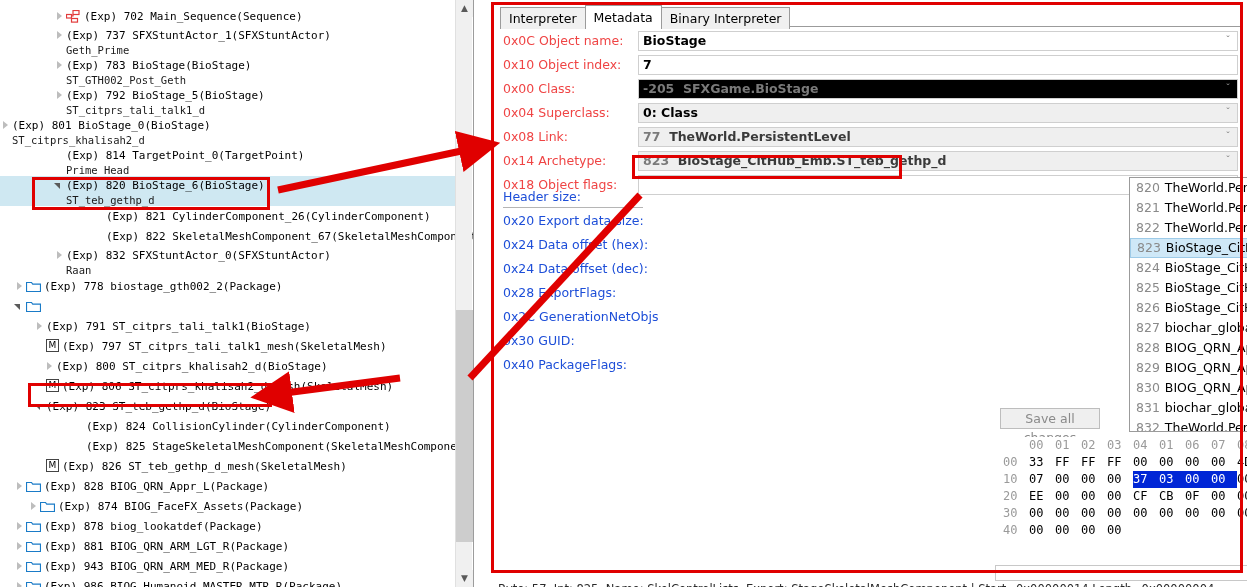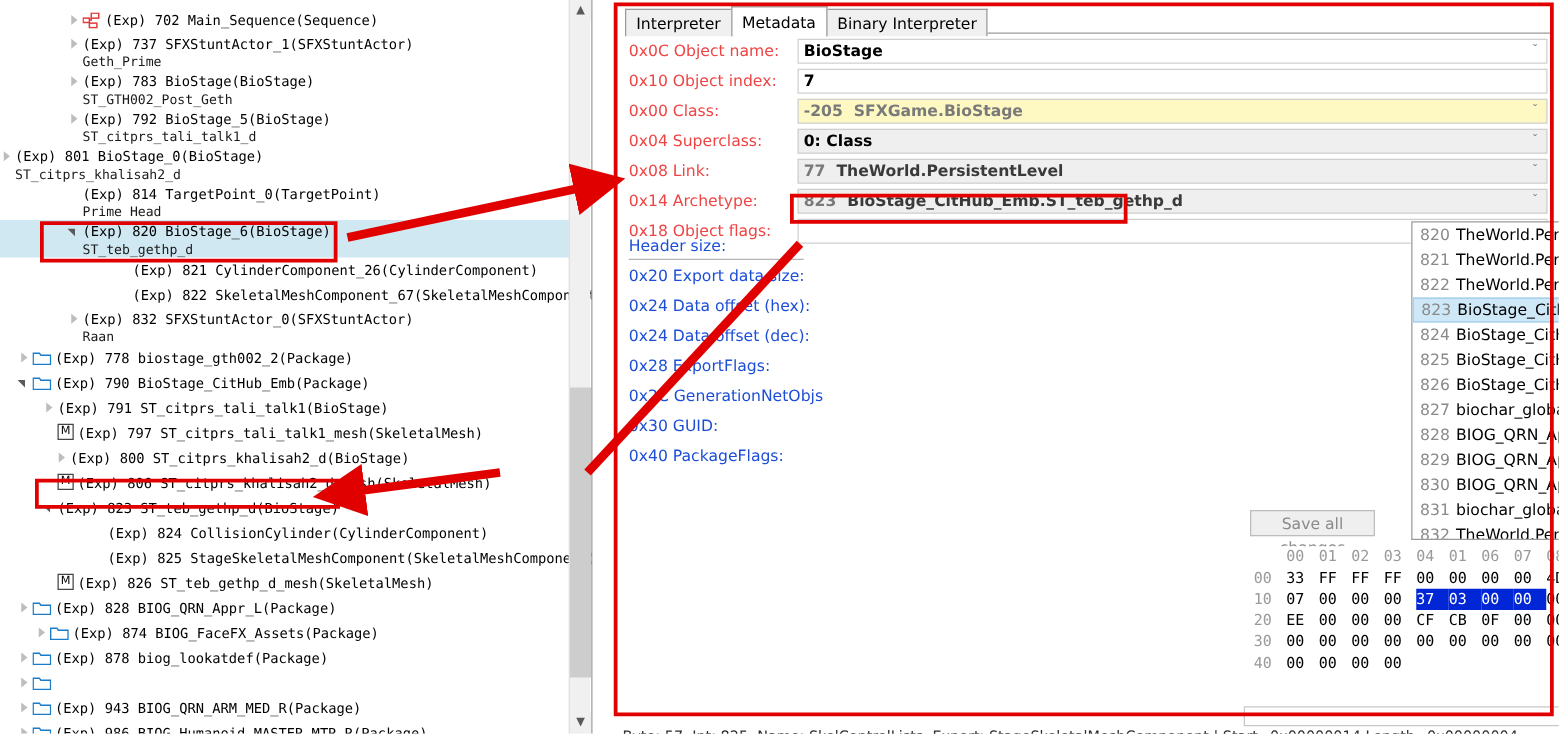--- a/index.html
+++ b/index.html
@@ -184,21 +184,21 @@
     background: #ffffff;
     font-size: 12.5px;
     line-height: 18px;
     padding-left: 4px;
     color: #000;
     font-family: "DejaVu Sans", sans-serif;
     white-space: nowrap;
     overflow: hidden;
     font-weight: bold;
   }
-  .mfield.readonly { background: #fef9c3; color: #4a4a4a; }
+  .mfield.readonly { background: #000000; color: #4a4a4a; }
   .mfield.combo { background: #efefef; }
   .mfield.plain { background: #ffffff; border: 1px solid #cfcfcf; }
   .caret {
     position: absolute; right: 4px; top: 3px;
     width: 10px; height: 10px;
     color: #8a8a8a; font-size: 9px; line-height: 10px;
     text-align: center;
     font-family: "DejaVu Sans", sans-serif;
   }
   .mval-idx { color: #7a7a7a; }
@@ -320,41 +320,41 @@
         <div class="trow two" style="padding-left: 54px;"><span class="twig arrow-none"></span><span class="tlabel">(Exp) 814 TargetPoint_0(TargetPoint)</span><span class="sub" style="margin-left: 12px;">Prime Head</span></div>
         <div class="trow two sel" style="padding-left: 54px;"><span class="twig arrow-open"></span><span class="tlabel">(Exp) 820 BioStage_6(BioStage)</span><span class="sub" style="margin-left: 12px;">ST_teb_gethp_d</span></div>
         <div class="trow" style="padding-left: 94px;"><span class="twig arrow-none"></span><span class="tlabel">(Exp) 821 CylinderComponent_26(CylinderComponent)</span></div>
         <div class="trow" style="padding-left: 94px;"><span class="twig arrow-none"></span><span class="tlabel">(Exp) 822 SkeletalMeshComponent_67(SkeletalMeshComponent)</span></div>
         <div class="trow two" style="padding-left: 54px;"><span class="twig arrow-closed"></span><span class="tlabel">(Exp) 832 SFXStuntActor_0(SFXStuntActor)</span><span class="sub" style="margin-left: 12px;">Raan</span></div>
         <div class="trow" style="padding-left: 14px;"><span class="twig arrow-closed"></span><span class="folder-icon"><svg width="15" height="12" viewBox="0 0 15 12">
               <path d="M0.5 2.5 h5 l1.2 1.6 h7.8 v7.4 h-14 z" fill="#ffffff" stroke="#1a7bc7" stroke-width="1.2"></path>
             </svg></span><span class="tlabel">(Exp) 778 biostage_gth002_2(Package)</span></div>
         <div class="trow" style="padding-left: 14px;"><span class="twig arrow-open"></span><span class="folder-icon"><svg width="15" height="12" viewBox="0 0 15 12">
               <path d="M0.5 2.5 h5 l1.2 1.6 h7.8 v7.4 h-14 z" fill="#ffffff" stroke="#1a7bc7" stroke-width="1.2"></path>
-            </svg></span><span class="tlabel">(Exp) 790 BioStage_CitHub_Emb(Package)</span></div>
+            </svg></span></div>
         <div class="trow" style="padding-left: 34px;"><span class="twig arrow-closed"></span><span class="tlabel">(Exp) 791 ST_citprs_tali_talk1(BioStage)</span></div>
         <div class="trow" style="padding-left: 34px;"><span class="twig arrow-none"></span><span class="mesh-icon">M</span><span class="tlabel">(Exp) 797 ST_citprs_tali_talk1_mesh(SkeletalMesh)</span></div>
         <div class="trow" style="padding-left: 44px;"><span class="twig arrow-closed"></span><span class="tlabel">(Exp) 800 ST_citprs_khalisah2_d(BioStage)</span></div>
         <div class="trow" style="padding-left: 34px;"><span class="twig arrow-none"></span><span class="mesh-icon">M</span><span class="tlabel">(Exp) 806 ST_citprs_khalisah2_d_mesh(SkeletalMesh)</span></div>
         <div class="trow" style="padding-left: 34px;"><span class="twig arrow-open"></span><span class="tlabel">(Exp) 823 ST_teb_gethp_d(BioStage)</span></div>
         <div class="trow" style="padding-left: 74px;"><span class="twig arrow-none"></span><span class="tlabel">(Exp) 824 CollisionCylinder(CylinderComponent)</span></div>
         <div class="trow" style="padding-left: 74px;"><span class="twig arrow-none"></span><span class="tlabel">(Exp) 825 StageSkeletalMeshComponent(SkeletalMeshComponent)</span></div>
         <div class="trow" style="padding-left: 34px;"><span class="twig arrow-none"></span><span class="mesh-icon">M</span><span class="tlabel">(Exp) 826 ST_teb_gethp_d_mesh(SkeletalMesh)</span></div>
         <div class="trow" style="padding-left: 14px;"><span class="twig arrow-closed"></span><span class="folder-icon"><svg width="15" height="12" viewBox="0 0 15 12">
               <path d="M0.5 2.5 h5 l1.2 1.6 h7.8 v7.4 h-14 z" fill="#ffffff" stroke="#1a7bc7" stroke-width="1.2"></path>
             </svg></span><span class="tlabel">(Exp) 828 BIOG_QRN_Appr_L(Package)</span></div>
         <div class="trow" style="padding-left: 28px;"><span class="twig arrow-closed"></span><span class="folder-icon"><svg width="15" height="12" viewBox="0 0 15 12">
               <path d="M0.5 2.5 h5 l1.2 1.6 h7.8 v7.4 h-14 z" fill="#ffffff" stroke="#1a7bc7" stroke-width="1.2"></path>
             </svg></span><span class="tlabel">(Exp) 874 BIOG_FaceFX_Assets(Package)</span></div>
         <div class="trow" style="padding-left: 14px;"><span class="twig arrow-closed"></span><span class="folder-icon"><svg width="15" height="12" viewBox="0 0 15 12">
               <path d="M0.5 2.5 h5 l1.2 1.6 h7.8 v7.4 h-14 z" fill="#ffffff" stroke="#1a7bc7" stroke-width="1.2"></path>
             </svg></span><span class="tlabel">(Exp) 878 biog_lookatdef(Package)</span></div>
         <div class="trow" style="padding-left: 14px;"><span class="twig arrow-closed"></span><span class="folder-icon"><svg width="15" height="12" viewBox="0 0 15 12">
               <path d="M0.5 2.5 h5 l1.2 1.6 h7.8 v7.4 h-14 z" fill="#ffffff" stroke="#1a7bc7" stroke-width="1.2"></path>
-            </svg></span></div>
+            </svg></span><span class="tlabel">(Exp) 881 BIOG_QRN_ARM_LGT_R(Package)</span></div>
         <div class="trow" style="padding-left: 14px;"><span class="twig arrow-closed"></span><span class="folder-icon"><svg width="15" height="12" viewBox="0 0 15 12">
               <path d="M0.5 2.5 h5 l1.2 1.6 h7.8 v7.4 h-14 z" fill="#ffffff" stroke="#1a7bc7" stroke-width="1.2"></path>
             </svg></span><span class="tlabel">(Exp) 943 BIOG_QRN_ARM_MED_R(Package)</span></div>
         <div class="trow" style="padding-left: 14px;"><span class="twig arrow-closed"></span><span class="folder-icon"><svg width="15" height="12" viewBox="0 0 15 12">
               <path d="M0.5 2.5 h5 l1.2 1.6 h7.8 v7.4 h-14 z" fill="#ffffff" stroke="#1a7bc7" stroke-width="1.2"></path>
             </svg></span><span class="tlabel">(Exp) 986 BIOG_Humanoid_MASTER_MTR_R(Package)</span></div>
       </div>
 
     <div id="tree-scrollbar">
       <div id="tree-scroll-up">▲</div>

